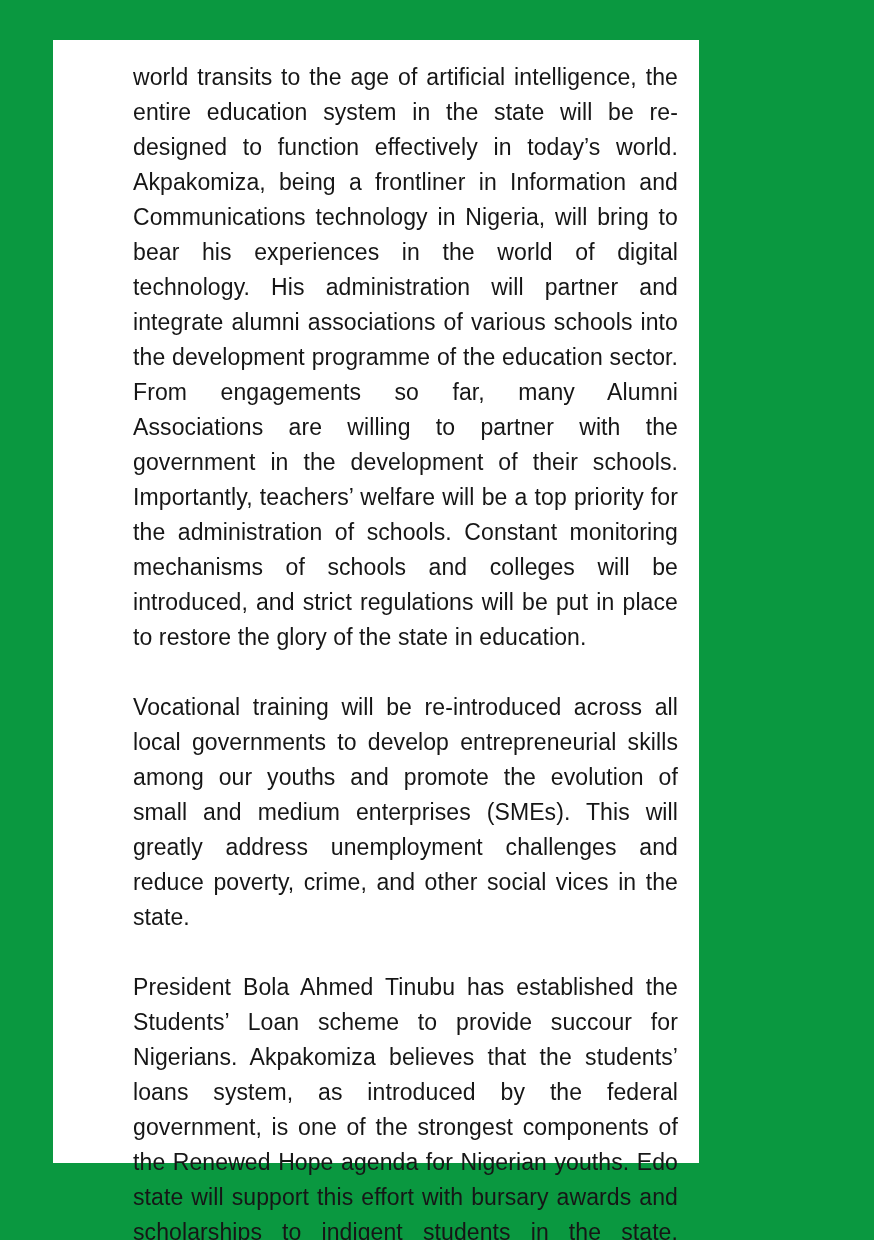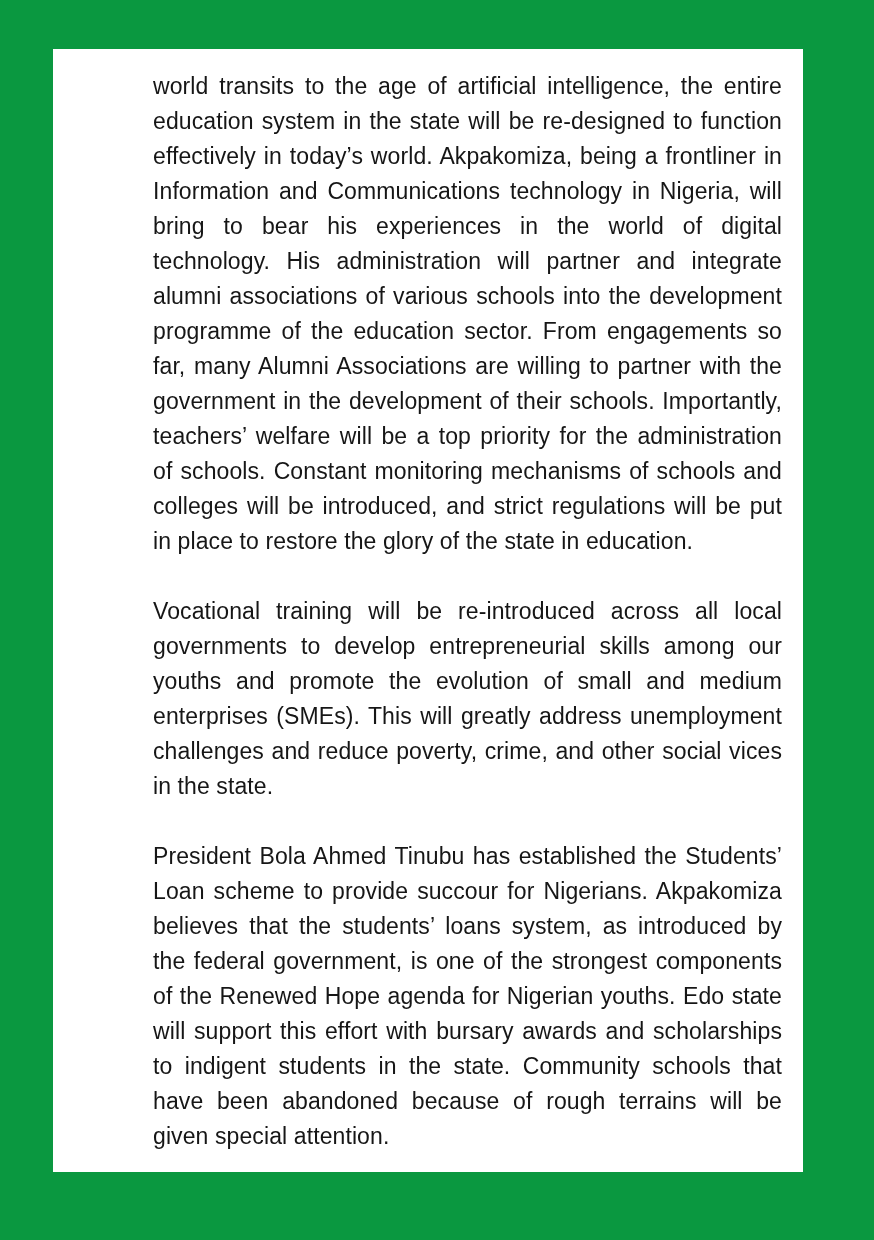--- a/index.html
+++ b/index.html
@@ -16,25 +16,25 @@
     width: 874px;
     height: 1240px;
     position: relative;
     background: var(--border-green, #0a9840);
     font-family: "Liberation Sans", "DejaVu Sans", sans-serif;
     overflow: hidden;
   }
   .page {
     position: absolute;
     left: 53px;
-    top: 49px;
-    width: 750px;
+    top: 40px;
+    width: 646px;
     height: 1123px;
     background: var(--paper-white, #ffffff);
-    padding: 20px 21px 19px 100px;
+    padding: 20px 21px 19px 80px;
   }
   .page p {
     margin: 0 0 35px 0;
     font-size: 23px;
     line-height: 35px;
     font-weight: 400;
     letter-spacing: 0.1px;
     color: var(--text-black, #161616);
     text-align: justify;
     text-justify: inter-word;

